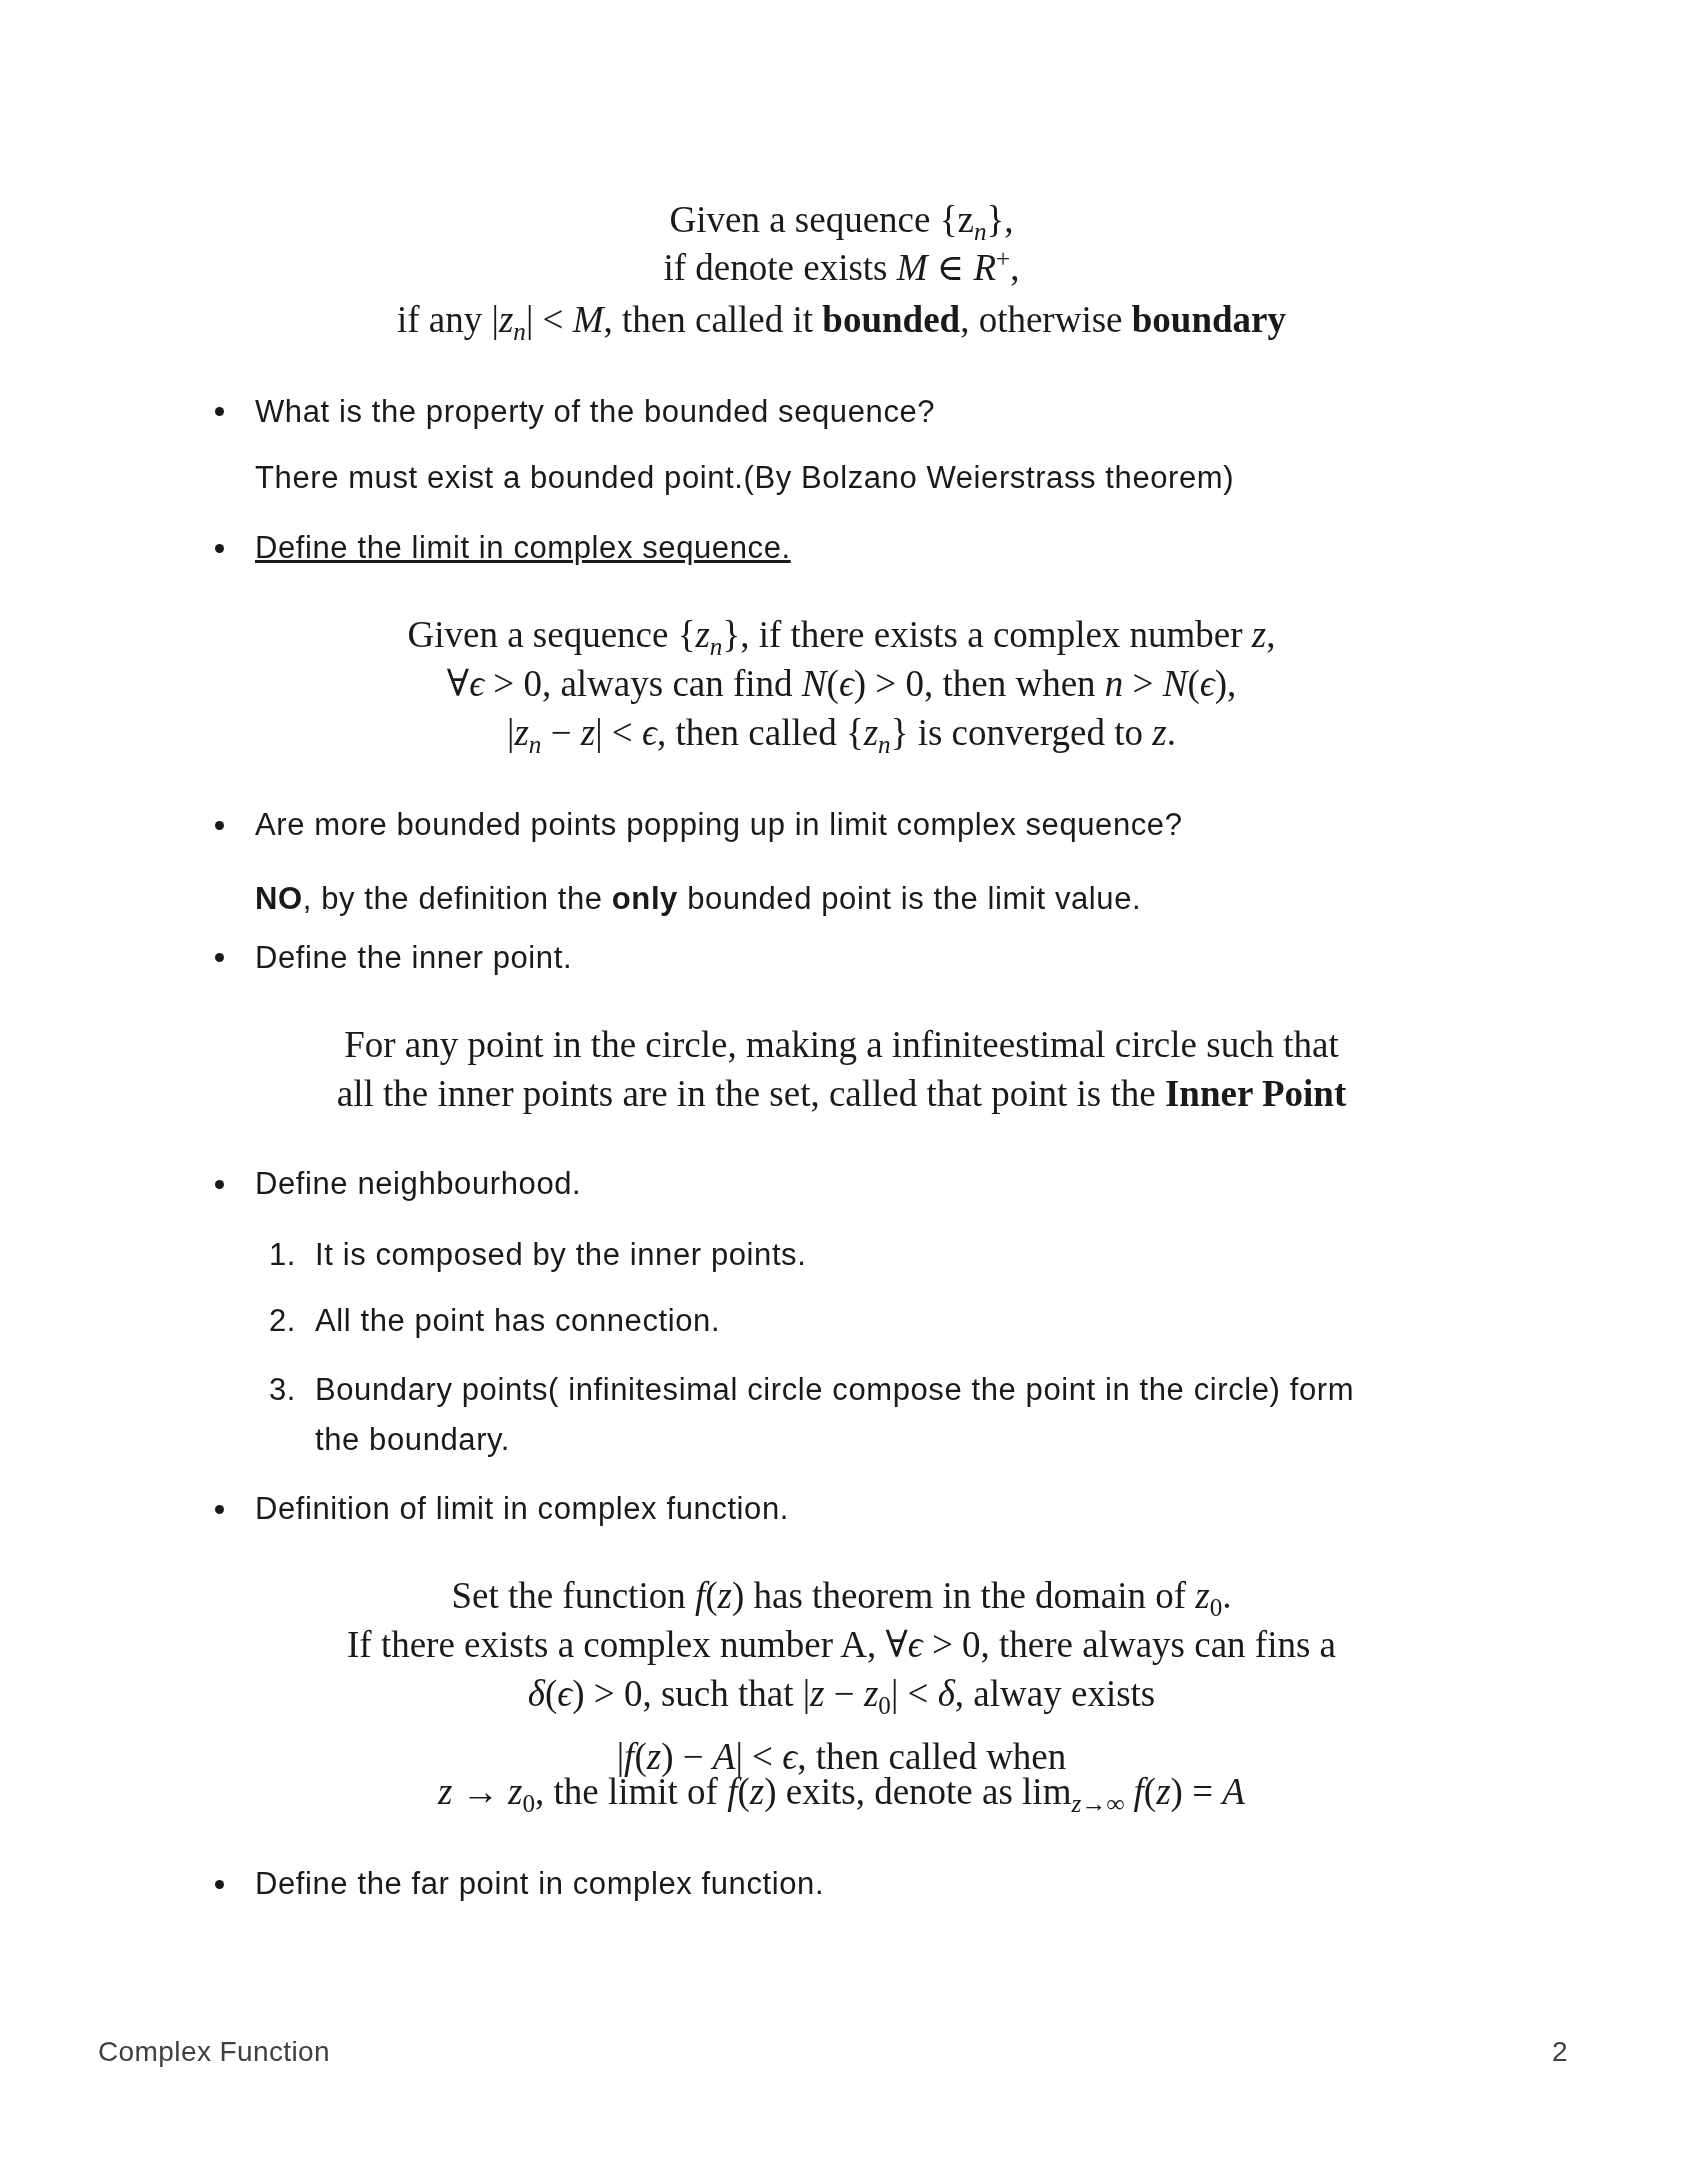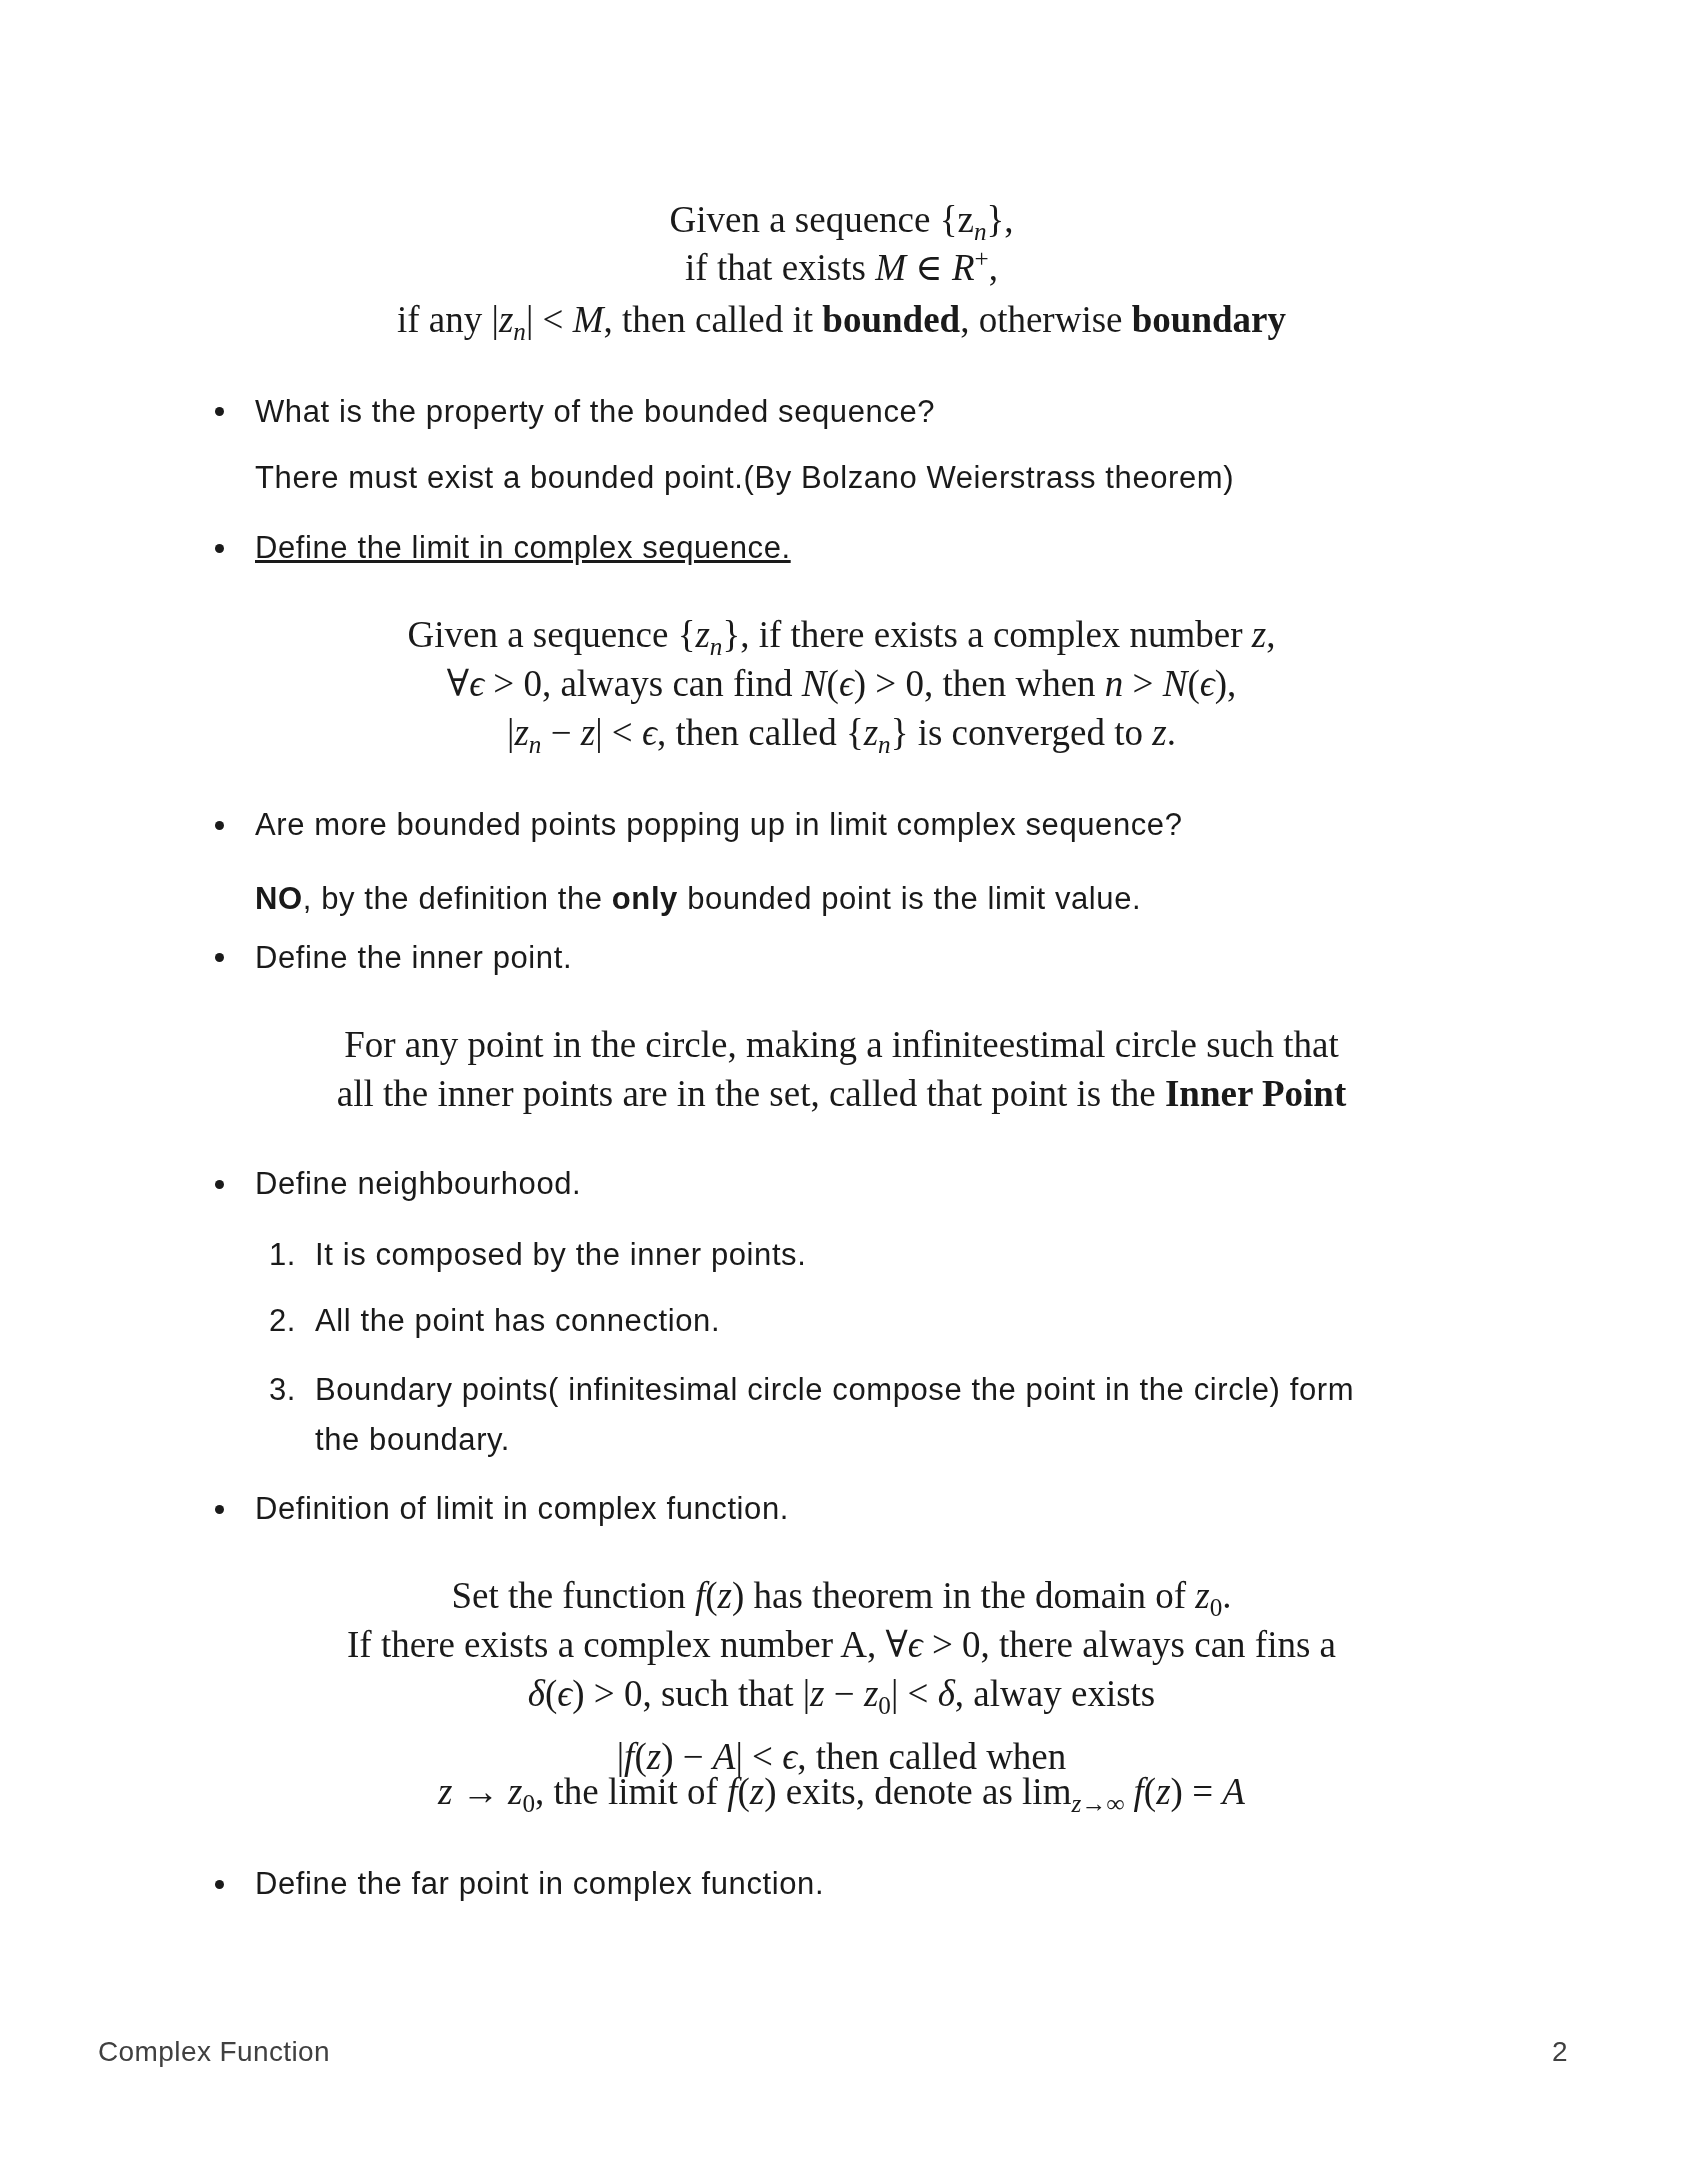--- a/index.html
+++ b/index.html
@@ -12,21 +12,21 @@
   b { font-weight:bold; }
   i.m { font-style:italic; }
   sub, sup { font-size:0.68em; line-height:0; }
   .footer { font-family:"Liberation Sans","DejaVu Sans",sans-serif; font-size:28px; color:#404040; letter-spacing:0.4px; }
 </style>
 </head>
 <body>
 
 <div>
   <div class="center-line serif" style="top:201px;"><span>Given a sequence {z</span><sub><i class="m">n</i></sub><span>},</span></div>
-  <div class="center-line serif" style="top:249px;"><span>if that exists </span><i class="m">M</i><span> ∈ </span><i class="m">R</i><sup>+</sup><span>,</span></div>
+  <div class="center-line serif" style="top:249px;"><span>if denote exists </span><i class="m">M</i><span> ∈ </span><i class="m">R</i><sup>+</sup><span>,</span></div>
   <div class="center-line serif" style="top:301px;"><span>if any |</span><i class="m">z</i><sub><i class="m">n</i></sub><span>| &lt; </span><i class="m">M</i><span>, then called it </span><b>bounded</b><span>, otherwise </span><b>boundary</b></div>
 </div>
 
 <div class="bullet" style="left:215px; top:407px;"></div>
 <div class="abs sans" style="left:255px; top:396px;">What is the property of the bounded sequence?</div>
 <div class="abs sans" style="left:255px; top:462px;">There must exist a bounded point.(By Bolzano Weierstrass theorem)</div>
 
 <div class="bullet" style="left:215px; top:544px;"></div>
 <div class="abs sans" style="left:255px; top:532px;text-decoration:underline;">Define the limit in complex sequence.</div>
 

